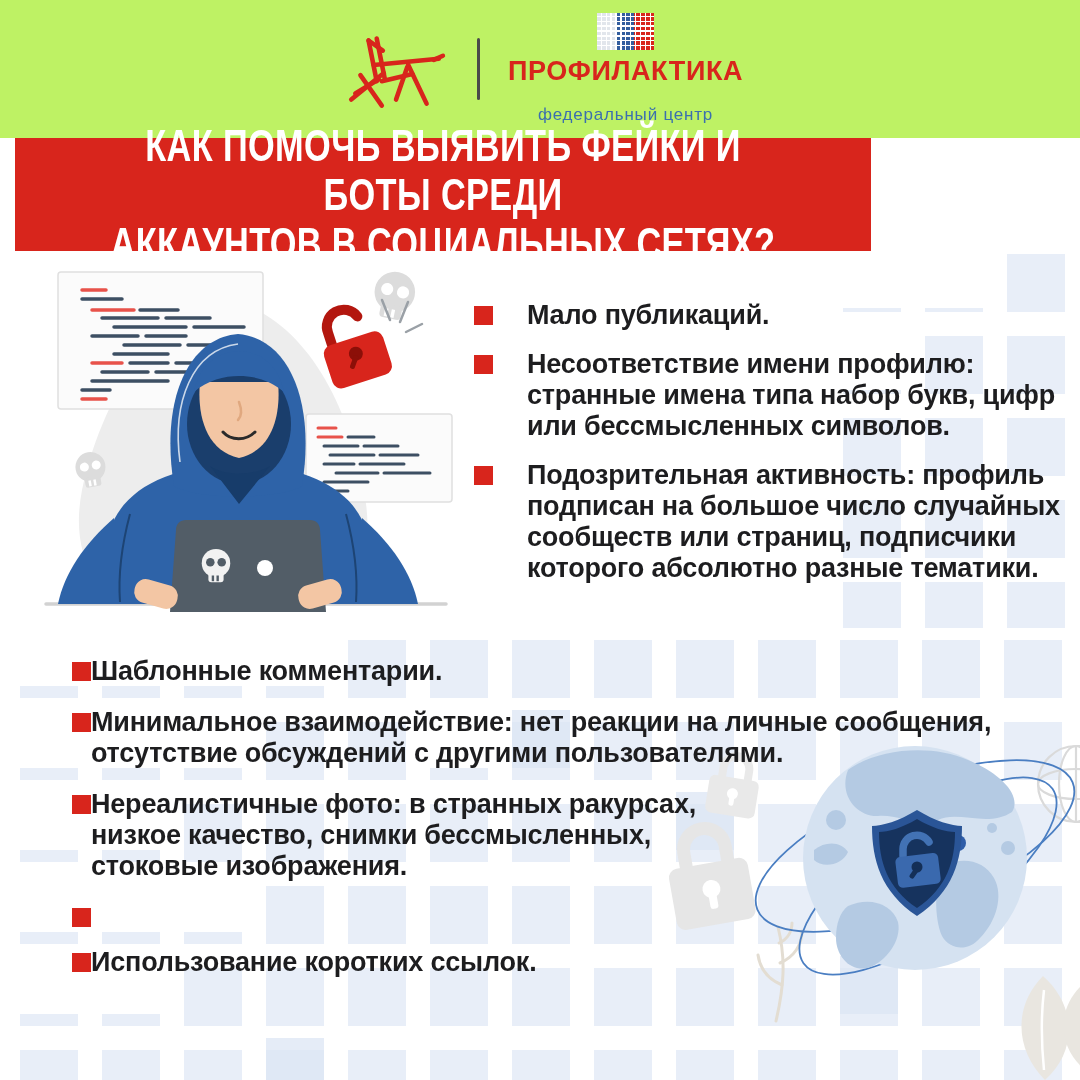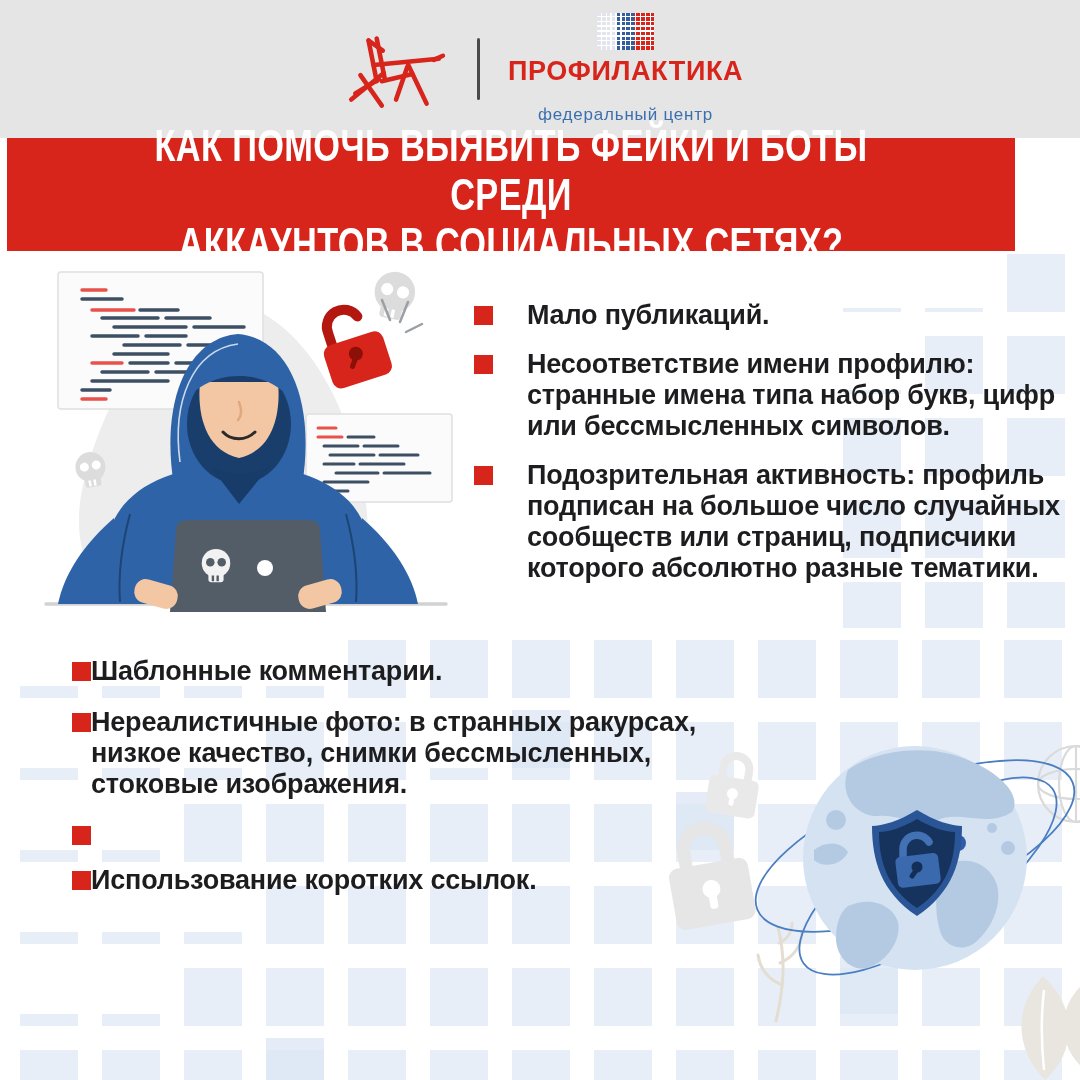--- a/index.html
+++ b/index.html
@@ -11,34 +11,34 @@
   .pxgrid{position:absolute;
     background-image:
       repeating-linear-gradient(0deg, transparent 0 58px, #fff 58px 82px),
       repeating-linear-gradient(90deg, var(--grid-blue,#e8eef8) 0 58px, #fff 58px 82px);}
   .grid-right{left:843px;top:250px;width:237px;height:390px;}
   .grid-bottom{left:20px;top:628px;width:1060px;height:480px;}
   .ko{position:absolute;width:58px;height:58px;background:#fff;}
   .tint{position:absolute;width:58px;height:58px;background:#dce6f4;opacity:.75;}
 
   
-  .header{position:absolute;left:0;top:0;width:1080px;height:138px;background:#e5e5e5;
+  .header{position:absolute;left:0;top:0;width:1080px;height:138px;background:#bef264;
           display:flex;align-items:center;justify-content:center;gap:28px;}
   .divider{width:3px;height:62px;background:#4a4a4a;border-radius:2px;}
   .brand-block{display:flex;flex-direction:column;align-items:center;}
   .flagpx{width:57px;height:37px;margin-bottom:7px;
     background-image:
       repeating-linear-gradient(0deg, transparent 0 3.6px, #fff 3.6px 4.9px),
       repeating-linear-gradient(90deg, transparent 0 3.6px, #fff 3.6px 4.9px),
       linear-gradient(90deg,#e2e6ec 0 31%, #335d9e 31% 65%, var(--accent-red,#d8251c) 65% 100%);}
   .brand-name{font-size:27px;font-weight:700;letter-spacing:.6px;color:var(--accent-red,#d8251c);line-height:1.05;}
   .brand-sub{font-size:17px;letter-spacing:.8px;color:var(--brand-blue,#3b6fae);margin-top:19px;}
 
   
-  .banner{position:absolute;left:7px;top:138px;width:1008px;height:113px;background:var(--accent-red,#d8251c);
+  .banner{position:absolute;left:15px;top:138px;width:856px;height:113px;background:var(--accent-red,#d8251c);
           display:flex;align-items:center;justify-content:flex-end;}
   .banner h1{margin:0;color:#fff;font-size:44px;line-height:49px;font-weight:700;text-align:center;
              white-space:pre-line;transform:scaleX(.78);letter-spacing:.5px;}
 
   
   .signs{list-style:none;margin:16px;padding:0;position:absolute;}
   .signs li{display:flex;margin-bottom:0;font-size:27px;line-height:31px;font-weight:700;}
   .signs .bullet{flex:none;width:19px;height:19px;background:var(--accent-red,#d8251c);margin-top:6px;}
   .signs .itext{white-space:pre-line;letter-spacing:-.2px;}
   .signs-top{left:458px;top:284px;width:616px;}
@@ -313,20 +313,25 @@
 которого абсолютно разные тематики.</span>
     </li>
     </ul>
   <ul class="signs signs-bottom">
       <li>
       <span class="bullet"></span>
       <span class="itext">Шаблонные комментарии.</span>
     </li>
       <li>
       <span class="bullet"></span>
+      <span class="itext">Минимальное взаимодействие: нет реакции на личные сообщения,
+отсутствие обсуждений с другими пользователями.</span>
+    </li>
+      <li>
+      <span class="bullet"></span>
       <span class="itext">Нереалистичные фото: в странных ракурсах,
 низкое качество, снимки бессмысленных,
 стоковые изображения.</span>
     </li>
       <li>
       <span class="bullet"></span>
     </li>
       <li>
       <span class="bullet"></span>
       <span class="itext">Использование коротких ссылок.</span>

